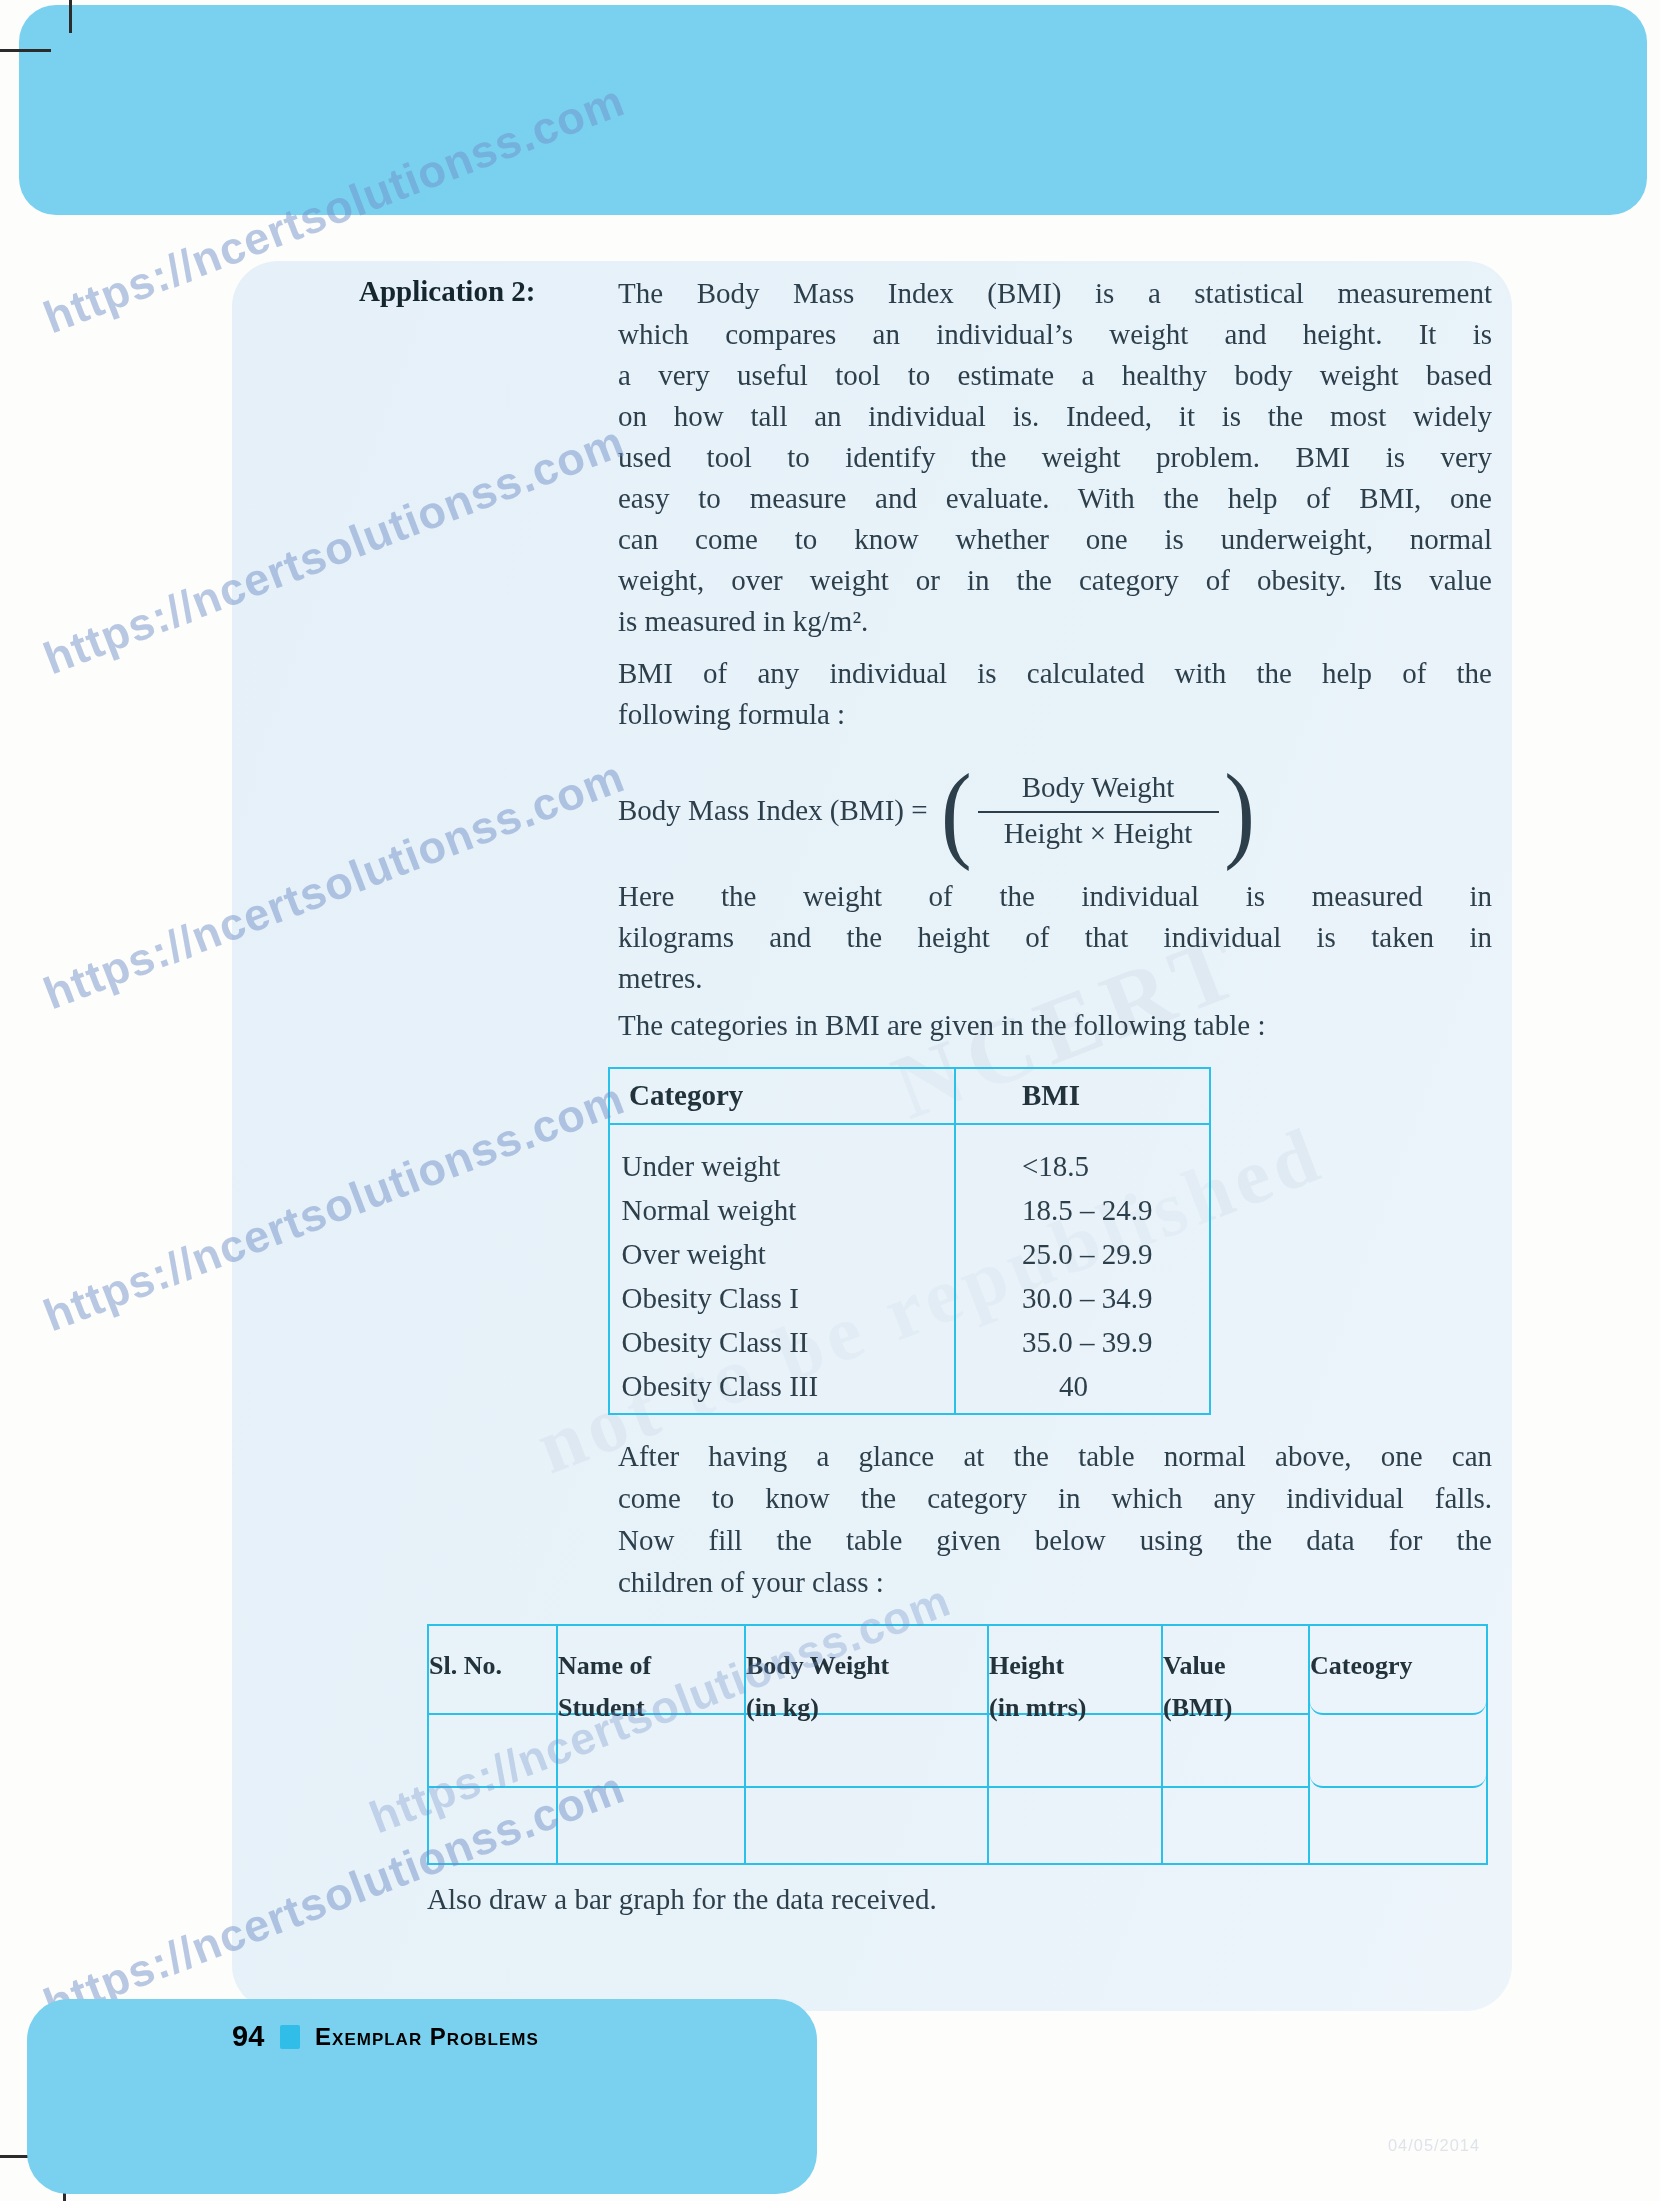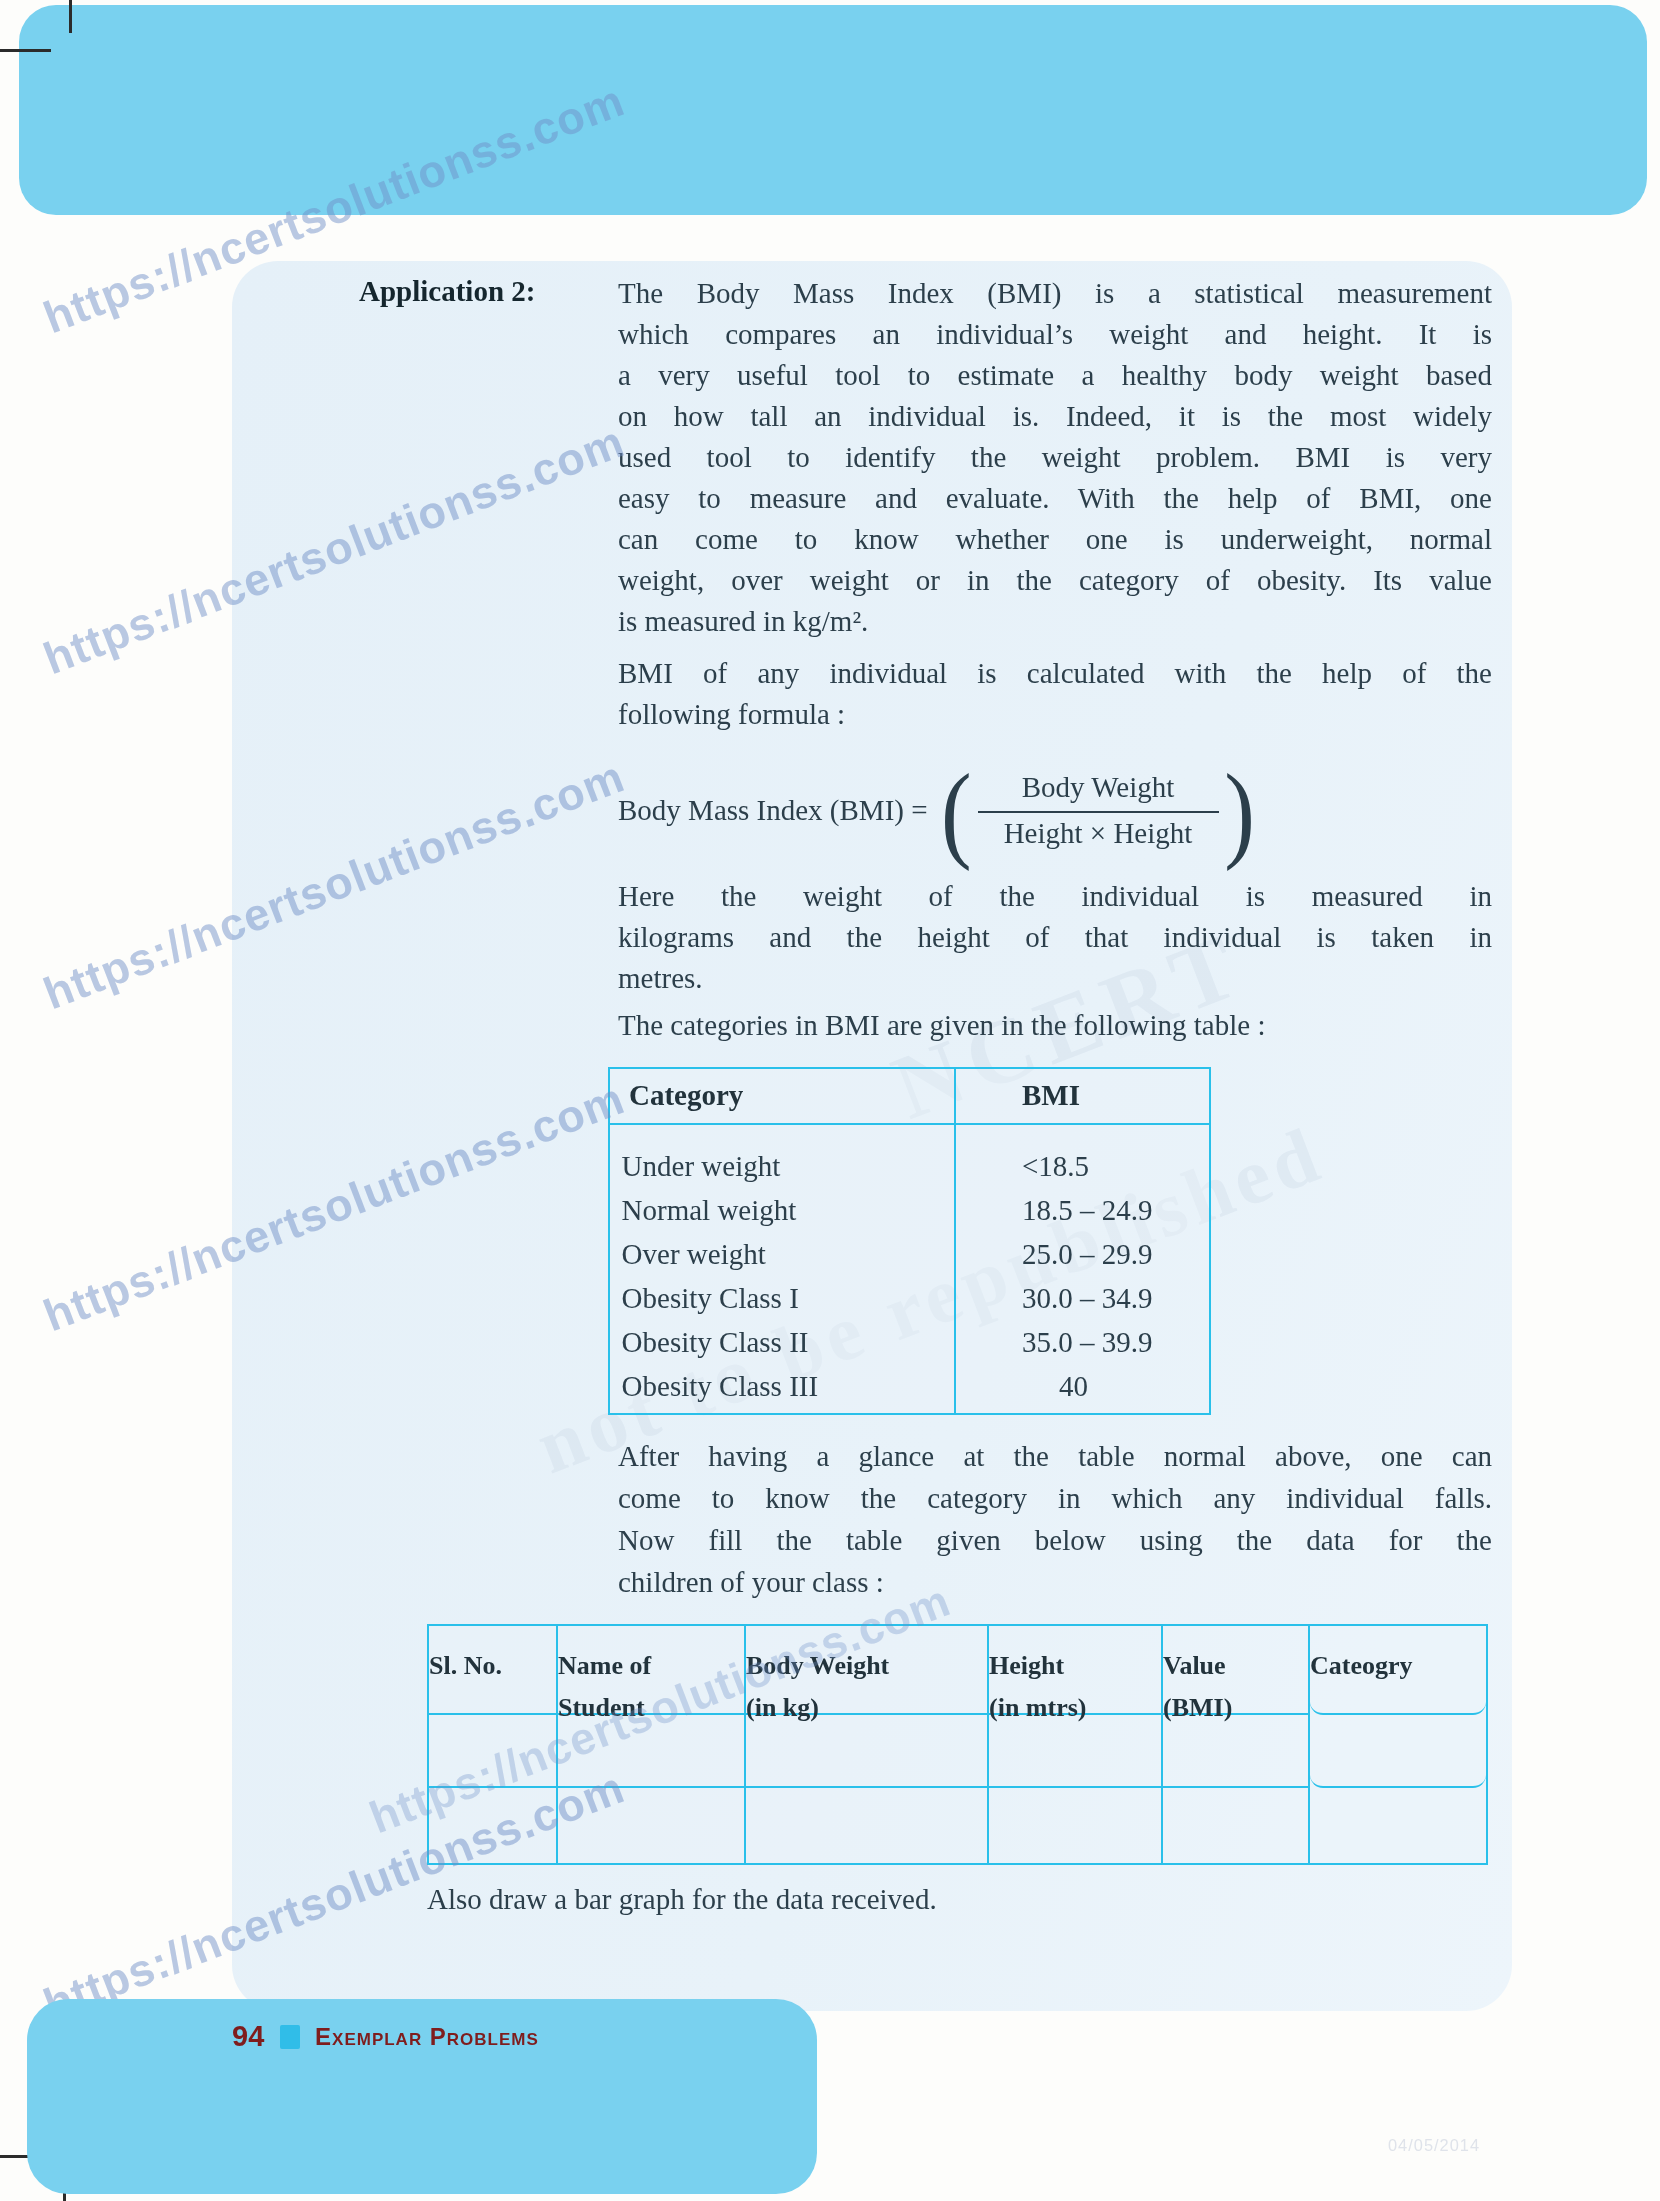--- a/index.html
+++ b/index.html
@@ -71,21 +71,21 @@
               grid-template-rows:89px 73px 1fr;background:rgba(235,244,250,.35);}
   .fill-table .cell{box-sizing:border-box;border-right:2.9px solid #29c0ea;border-bottom:2.9px solid #29c0ea;}
   .fill-table .cell.cend{border-right:none;border-radius:13px;}
   .fill-table .cell.rend{border-bottom:none;}
   .fill-table .hcell{font-family:"Liberation Serif",serif;font-weight:bold;font-size:26px;line-height:42px;
                      padding-top:19px;white-space:pre-line;color:#22333c;}
 
   
   .footer-band{position:absolute;left:27px;top:1999px;width:790px;height:195px;background:#79d1ef;border-radius:41px;}
   .footer-row{position:absolute;left:205px;top:21px;display:flex;align-items:center;gap:15.4px;
-              font-family:"Liberation Sans",sans-serif;color:#7f1d1d;}
+              font-family:"Liberation Sans",sans-serif;color:#000000;}
   .page-num{font-weight:bold;font-size:29px;}
   .footer-square{width:20px;height:24px;background:#30bde8;border-radius:1.9px;}
   .book-title{font-weight:bold;font-size:24px;font-variant-caps:small-caps;letter-spacing:1px;}
 
   .date-stamp{position:absolute;left:1388px;top:2136px;font-family:"Liberation Sans",sans-serif;
               font-size:16.4px;color:#dfe3ea;letter-spacing:1px;}
 
   
   .wm{position:absolute;transform:rotate(-21deg);transform-origin:0 50%;white-space:nowrap;
       font-family:"Liberation Sans",sans-serif;font-weight:bold;font-size:45px;letter-spacing:1px;

